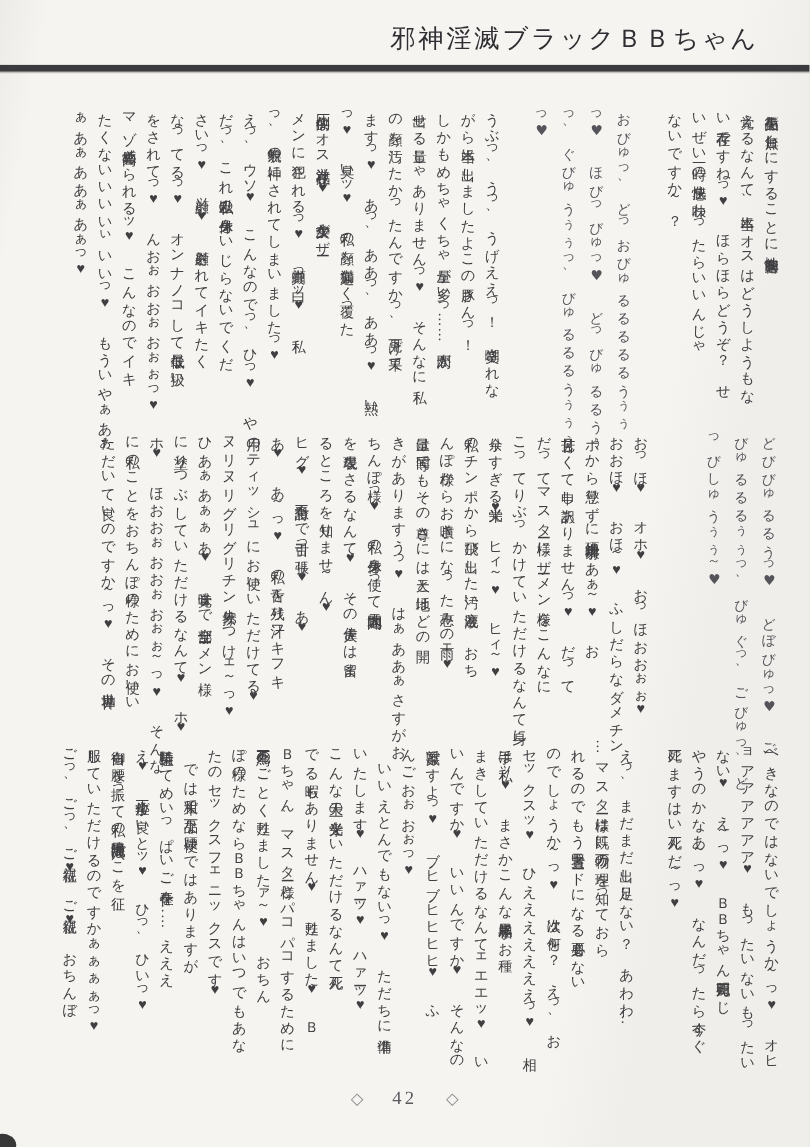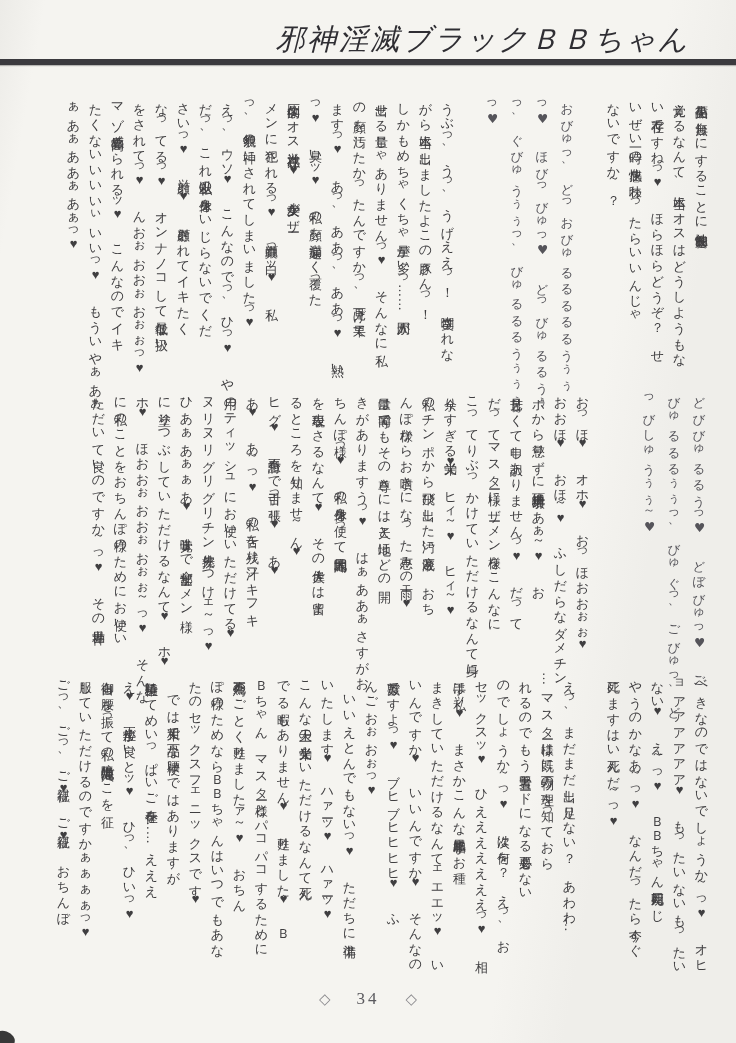--- a/index.html
+++ b/index.html
@@ -9,24 +9,23 @@
     font-family:"Liberation Serif","DejaVu Serif",serif;
     overflow:hidden;
   }
   .page{
     position:relative;width:736px;height:1043px;
     background:linear-gradient(100deg,#ecebe7 0px,#f5f4f0 45px,#f5f4f0 660px,#efeeea 736px);
   }
   
   .title{
     position:absolute;top:20px;right:46px;
-    font-size:29px;letter-spacing:2.5px;color:#2f2e33;
+    font-size:23px;letter-spacing:2.5px;color:#2f2e33;
     font-family:"Liberation Serif","DejaVu Serif",serif;
     white-space:pre;
-    font-style:italic;
   }
   .title-rule{
     position:absolute;top:59px;left:0;width:736px;height:6px;
     background:#3b3a3e;box-shadow:0 1px 1px rgba(0,0,0,.25);
   }
   
   .band{
     position:absolute;right:24px;
     writing-mode:vertical-rl;text-orientation:mixed;
     color:#3f3e40;font-size:13px;letter-spacing:0.8px;
@@ -155,19 +154,19 @@
       <div class="col normal">　では粗末で下品な腰使いではありますが、</div>
       <div class="col normal">騎乗位にてめいっぱいご奉仕を……えええ</div>
       <div class="col normal">え♥　正常位が良いとッ♥　ひっ、ひいっ♥</div>
       <div class="col normal">御自ら腰を振って私の暗黒混沌穴ぼこを征</div>
       <div class="col normal">服していただけるのですかぁぁぁぁっ♥</div>
       <div class="col normal">ごっ、ごっ、ご親征♥　ご親征♥　おちんぼ</div>
     </div>
 
   <div class="folio">
     <span class="diamond">◇</span>
-    <span class="num">34</span>
+    <span class="num">42</span>
     <span class="diamond">◇</span>
   </div>
 
   <div class="smudge"></div>
 
 </div>
 
 </body></html>

